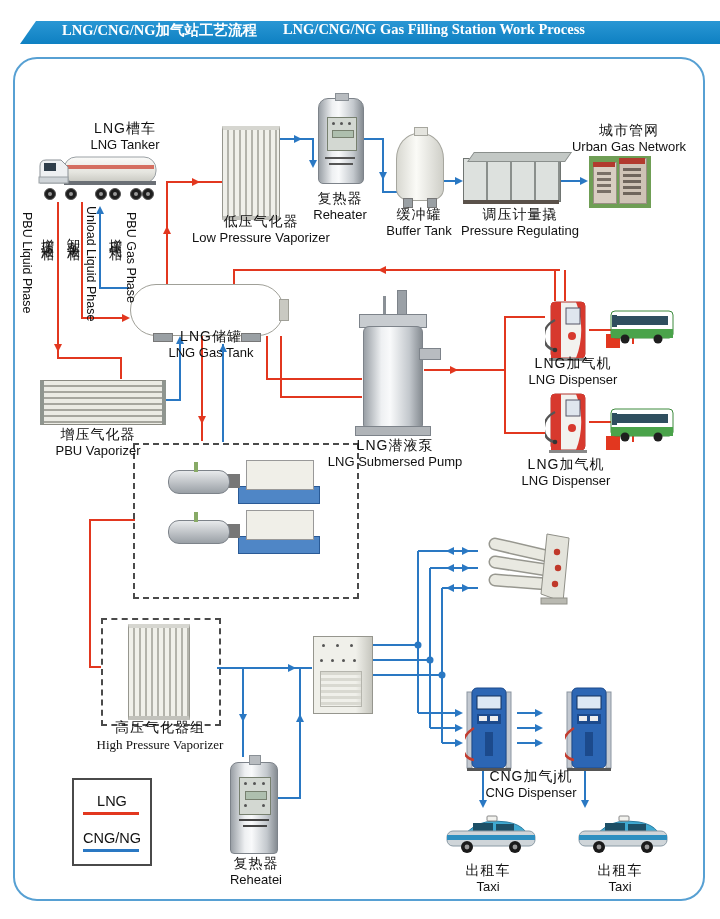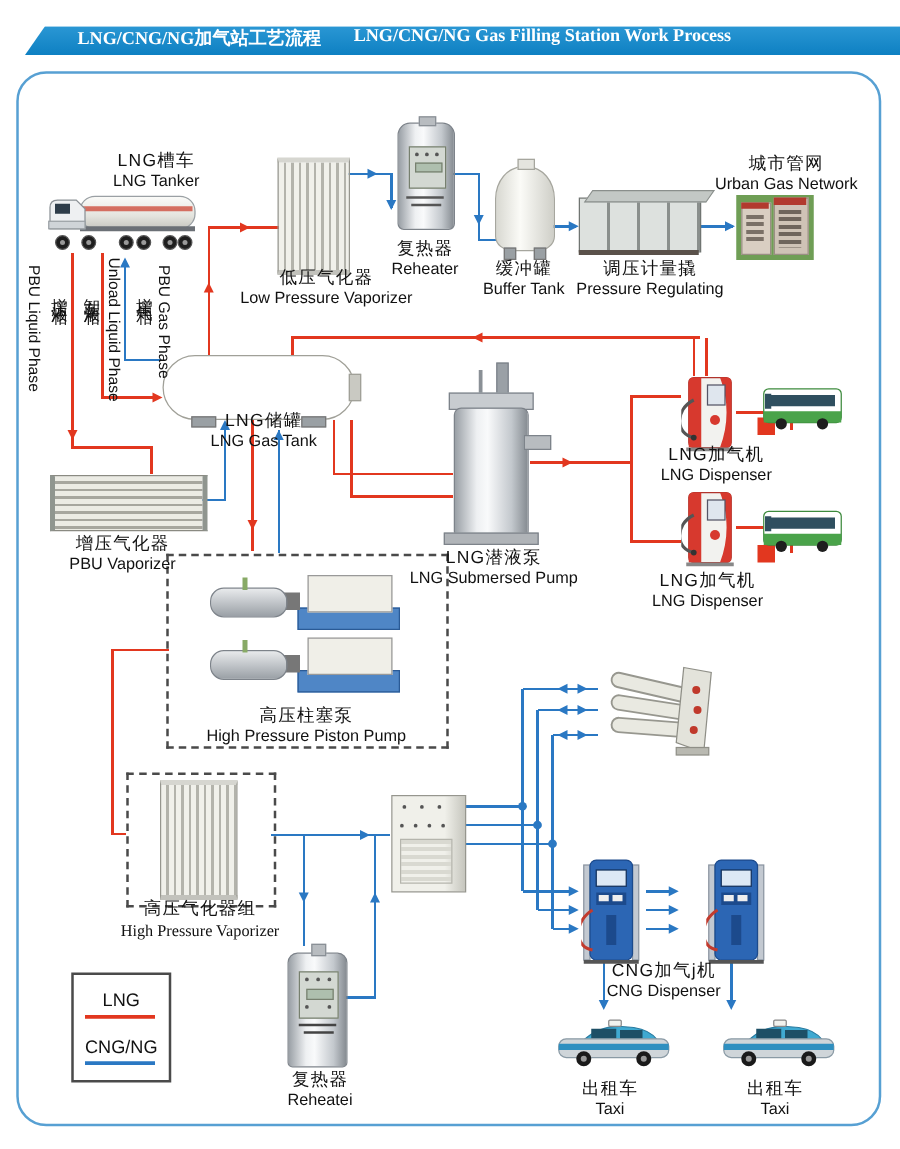--- a/index.html
+++ b/index.html
@@ -28,21 +28,21 @@
   .fin-h{background:repeating-linear-gradient(180deg,#ebebe4 0 4px,#a6a69e 4px 6px);
          border:1px solid #8a8a82;border-left:4px solid #8f958f;border-right:4px solid #8f958f;}
   .cylv{background:linear-gradient(90deg,#9aa0a6,#eef0f2 30%,#f9fafb 45%,#c3c8cd 78%,#868c92);
         border:1px solid #7d838a;}
   .vessel{background:linear-gradient(90deg,#d8d8d1,#fbfbf7 42%,#cfcfc8);border:1px solid #a6a69e;}
   .panelbox{position:absolute;background:#d3d8d2;border:1px solid #77806f;}
   .dot{position:absolute;width:3px;height:3px;border-radius:50%;background:#555;}
   .foot{position:absolute;background:#9aa0a4;border:1px solid #777;}
   .dashedbox{position:absolute;border:2px dashed #4a4a4a;}
   
-  .legend{position:absolute;left:57px;top:778px;width:76px;height:84px;border:2px solid #4a4a4a;background:#fff;}
+  .legend{position:absolute;left:72px;top:778px;width:76px;height:84px;border:2px solid #4a4a4a;background:#fff;}
   .legend .item{position:absolute;width:100%;text-align:center;font-size:14.5px;}
   .legend .ln{position:absolute;height:2.5px;left:9px;width:56px;}
   svg{display:block;}
 </style>
 </head>
 <body>
 
 <div id="page">
 
   <div class="hdr">
@@ -433,24 +433,20 @@
     <span class="en">LNG Dispenser</span>
   </div>
   <div class="lbl" style="left:505px;top:456px;width:122px;">
     <span class="zh">LNG加气机</span>
     <span class="en">LNG Dispenser</span>
   </div>
   <div class="lbl" style="left:28px;top:426px;width:140px;">
     <span class="zh">增压气化器</span>
     <span class="en">PBU Vaporizer</span>
   </div>
-  <div class="lbl" style="left:140px;top:564px;width:210px;">
-    <span class="zh">高压柱塞泵</span>
-    <span class="en">High Pressure Piston Pump</span>
-  </div>
   <div class="lbl" style="left:458px;top:608px;width:214px;">
   </div>
   <div class="lbl" style="left:86px;top:720px;width:148px;font-family:Liberation Serif, serif;">
     <span class="zh">高压气化器组</span>
     <span class="en">High Pressure Vaporizer</span>
   </div>
   <div class="lbl" style="left:470px;top:768px;width:122px;">
     <span class="zh">CNG加气j机</span>
     <span class="en">CNG Dispenser</span>
   </div>

